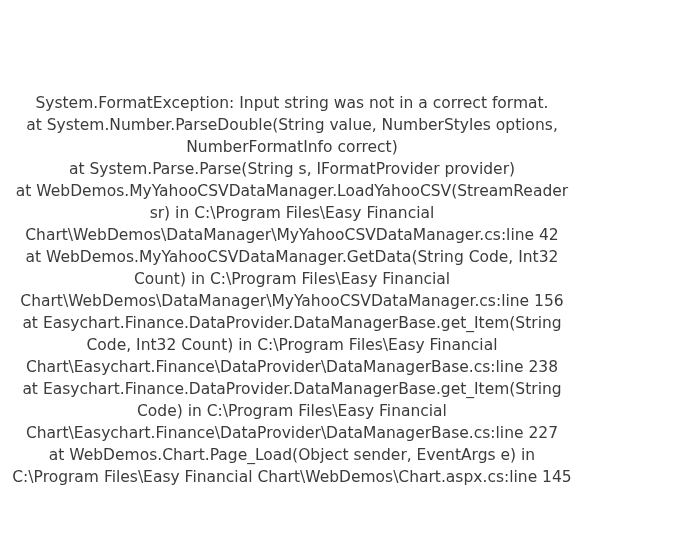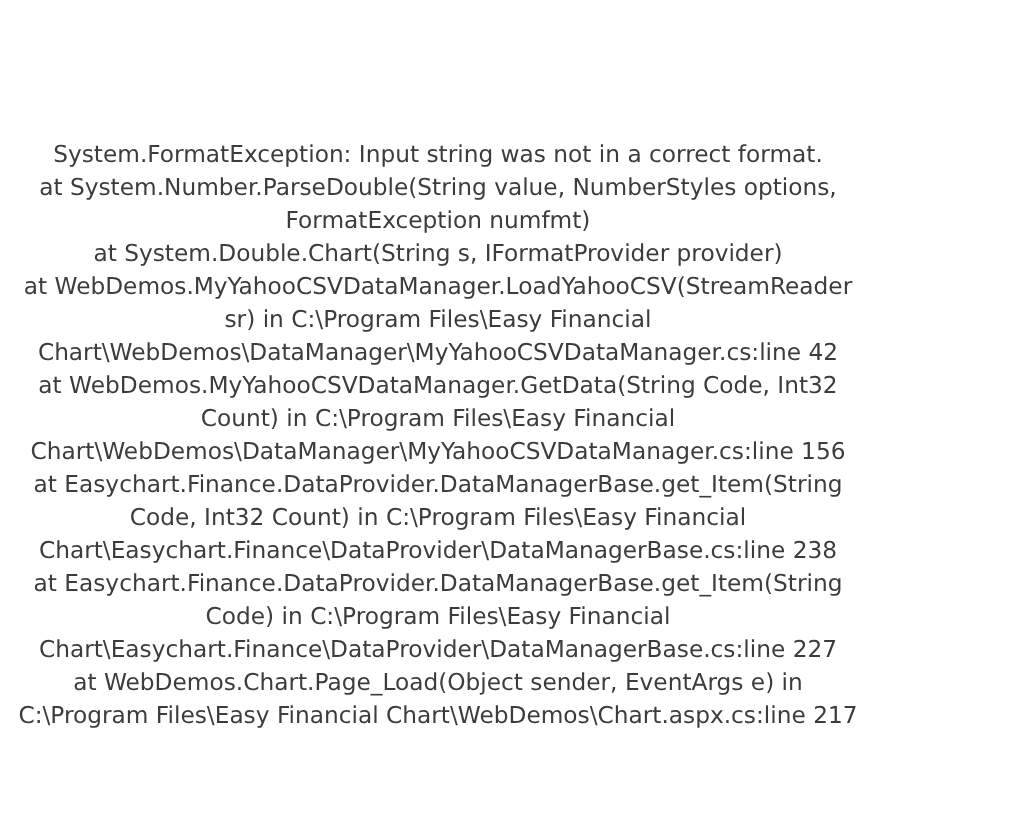--- a/index.html
+++ b/index.html
@@ -37,21 +37,21 @@
     white-space: normal;
     word-break: break-word;
   }
 </style>
 </head>
 <body>
 
 <div class="page">
   <div class="stack-trace">
     <span class="trace-line">System.FormatException: Input string was not in a correct format.</span>
-    <span class="trace-line">at System.Number.ParseDouble(String value, NumberStyles options, FormatException numfmt)</span>
-    <span class="trace-line">at System.Double.Chart(String s, IFormatProvider provider)</span>
+    <span class="trace-line">at System.Number.ParseDouble(String value, NumberStyles options, NumberFormatInfo correct)</span>
+    <span class="trace-line">at System.Parse.Parse(String s, IFormatProvider provider)</span>
     <span class="trace-line">at WebDemos.MyYahooCSVDataManager.LoadYahooCSV(StreamReader sr) in C:\Program Files\Easy Financial Chart\WebDemos\DataManager\MyYahooCSVDataManager.cs:line 42</span>
     <span class="trace-line">at WebDemos.MyYahooCSVDataManager.GetData(String Code, Int32 Count) in C:\Program Files\Easy Financial Chart\WebDemos\DataManager\MyYahooCSVDataManager.cs:line 156</span>
     <span class="trace-line">at Easychart.Finance.DataProvider.DataManagerBase.get_Item(String Code, Int32 Count) in C:\Program Files\Easy Financial Chart\Easychart.Finance\DataProvider\DataManagerBase.cs:line 238</span>
     <span class="trace-line">at Easychart.Finance.DataProvider.DataManagerBase.get_Item(String Code) in C:\Program Files\Easy Financial Chart\Easychart.Finance\DataProvider\DataManagerBase.cs:line 227</span>
-    <span class="trace-line">at WebDemos.Chart.Page_Load(Object sender, EventArgs e) in C:\Program Files\Easy Financial Chart\WebDemos\Chart.aspx.cs:line 217</span>
+    <span class="trace-line">at WebDemos.Chart.Page_Load(Object sender, EventArgs e) in C:\Program Files\Easy Financial Chart\WebDemos\Chart.aspx.cs:line 145</span>
   </div>
 </div>
 
 </body></html>

